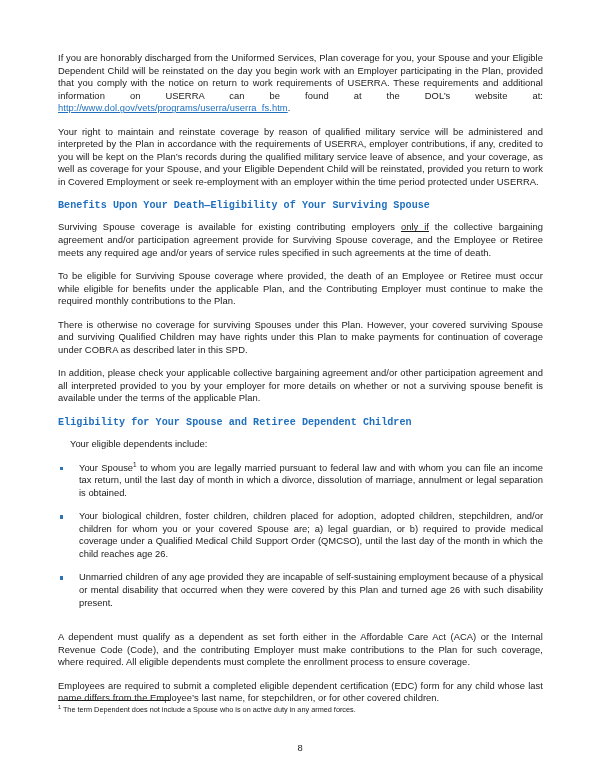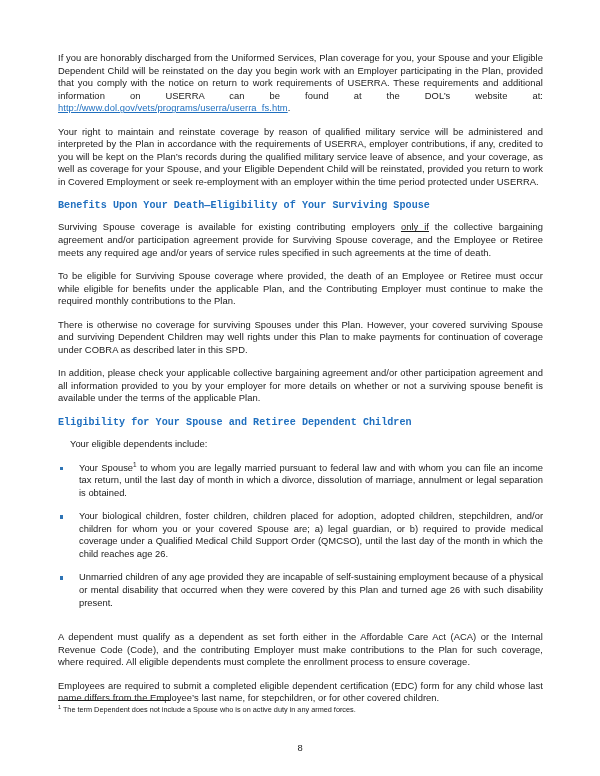--- a/index.html
+++ b/index.html
@@ -133,23 +133,23 @@
     <p class="body-text"><span>If you are honorably discharged from the Uniformed Services, Plan coverage for you, your Spouse and your Eligible Dependent Child will be reinstated on the day you begin work with an Employer participating in the Plan, provided that you comply with the notice on return to work requirements of USERRA. These requirements and additional information on USERRA can be found at the DOL’s website at: </span><a class="doc-link" href="#">http://www.dol.gov/vets/programs/userra/userra_fs.htm</a><span>.</span></p>
 
     <p class="body-text">Your right to maintain and reinstate coverage by reason of qualified military service will be administered and interpreted by the Plan in accordance with the requirements of USERRA, employer contributions, if any, credited to you will be kept on the Plan’s records during the qualified military service leave of absence, and your coverage, as well as coverage for your Spouse, and your Eligible Dependent Child will be reinstated, provided you return to work in Covered Employment or seek re-employment with an employer within the time period protected under USERRA.</p>
 
     <h2 class="section-heading">Benefits Upon Your Death—Eligibility of Your Surviving Spouse</h2>
 
     <p class="body-text"><span>Surviving Spouse coverage is available for existing contributing employers </span><span class="u-only-if">only if</span><span> the collective bargaining agreement and/or participation agreement provide for Surviving Spouse coverage, and the Employee or Retiree meets any required age and/or years of service rules specified in such agreements at the time of death.</span></p>
 
     <p class="body-text">To be eligible for Surviving Spouse coverage where provided, the death of an Employee or Retiree must occur while eligible for benefits under the applicable Plan, and the Contributing Employer must continue to make the required monthly contributions to the Plan.</p>
 
-    <p class="body-text">There is otherwise no coverage for surviving Spouses under this Plan. However, your covered surviving Spouse and surviving Dependent Children may well rights under this Plan to make payments for continuation of coverage under COBRA as described later in this SPD.</p>
+    <p class="body-text">There is otherwise no coverage for surviving Spouses under this Plan. However, your covered surviving Spouse and surviving Qualified Children may have rights under this Plan to make payments for continuation of coverage under COBRA as described later in this SPD.</p>
 
-    <p class="body-text">In addition, please check your applicable collective bargaining agreement and/or other participation agreement and all information provided to you by your employer for more details on whether or not a surviving spouse benefit is available under the terms of the applicable Plan.</p>
+    <p class="body-text">In addition, please check your applicable collective bargaining agreement and/or other participation agreement and all interpreted provided to you by your employer for more details on whether or not a surviving spouse benefit is available under the terms of the applicable Plan.</p>
 
     <h2 class="section-heading">Eligibility for Your Spouse and Retiree Dependent Children</h2>
 
     <p class="intro-line">Your eligible dependents include:</p>
 
     <ul class="bullet-list">
       <li>
         <span class="bullet-marker"></span>
         <span>Your Spouse</span><sup class="fn-ref">1</sup><span> to whom you are legally married pursuant to federal law and with whom you can file an income tax return, until the last day of month in which a divorce, dissolution of marriage, annulment or legal separation is obtained.</span>
       </li>

